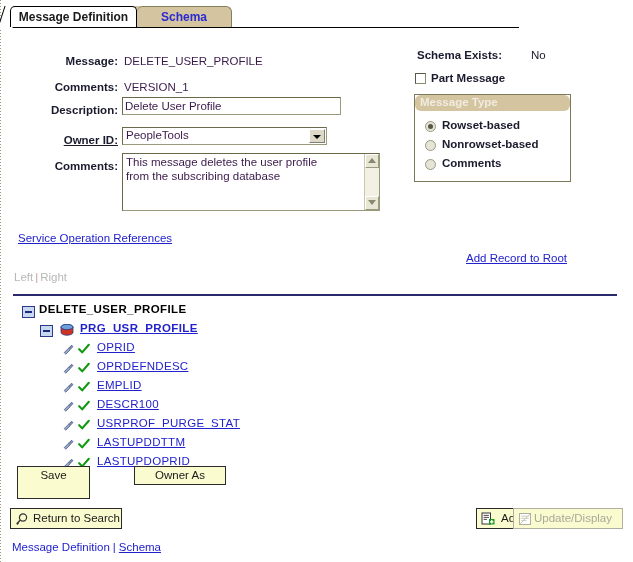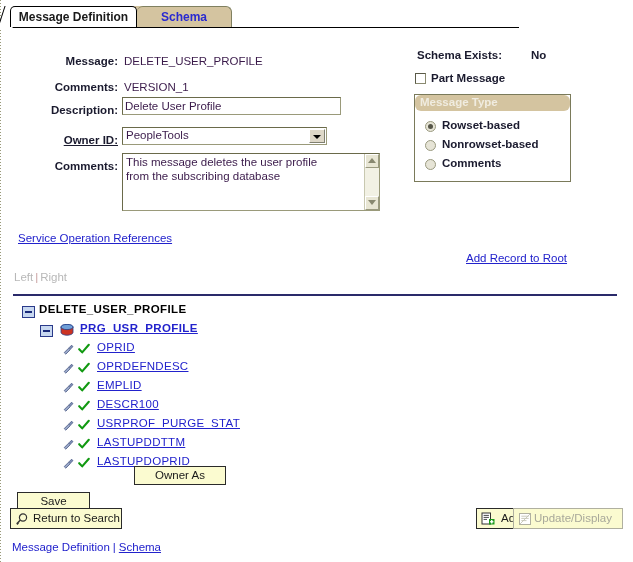--- a/index.html
+++ b/index.html
@@ -244,21 +244,21 @@
     top: 49px;
     font-size: 11.5px;
     font-weight: bold;
     color: #1a1a2e;
   }
   .schema-exists-value {
     position: absolute;
     left: 531px;
     top: 49px;
     font-size: 11.5px;
-    font-weight: bold;
+    font-weight: normal;
     color: #1a1a2e;
   }
   .checkbox-row {
     position: absolute;
     left: 415px;
     top: 72px;
     height: 14px;
   }
   .cb-box {
     position: absolute;
@@ -459,21 +459,21 @@
     text-align: center;
     line-height: 17px;
     white-space: nowrap;
     cursor: pointer;
   }
   .btn-disabled {
     color: #a8a89a;
     border-color: #b0b0a0;
     cursor: default;
   }
-  #save-button { left: 17px; top: 492px; width: 73px; height: 20px; }
+  #save-button { left: 17px; top: 466px; width: 73px; height: 33px; }
   #save-as-button { left: 134px; top: 466px; width: 92px; height: 19px; }
   #return-to-search-button {
     left: 10px; top: 508px; width: 112px; height: 21px;
     text-align: left; padding-left: 22px; line-height: 19px;
   }
   #add-button {
     left: 476px; top: 508px; width: 50px; height: 21px;
     text-align: left; padding-left: 24px; line-height: 19px;
   }
   #update-display-button {

